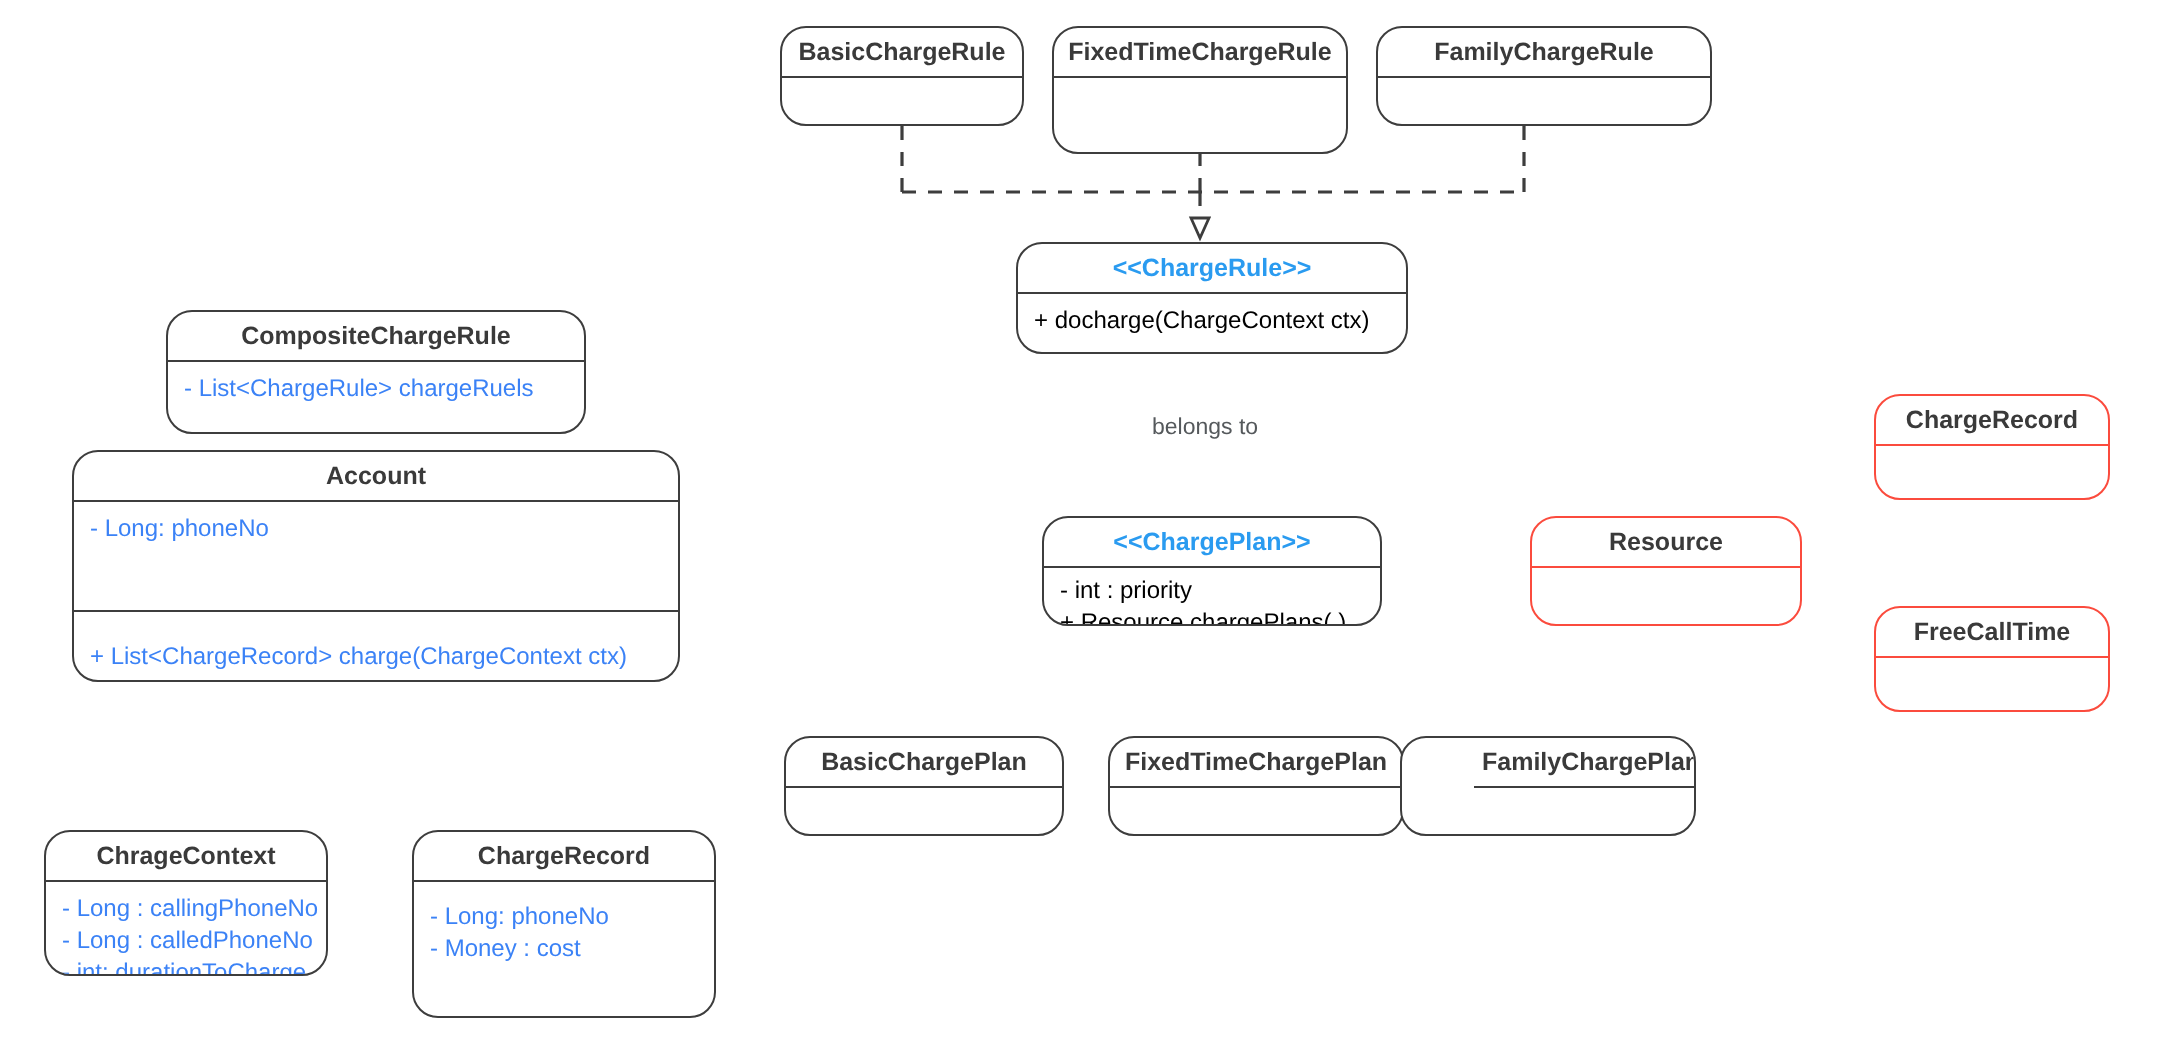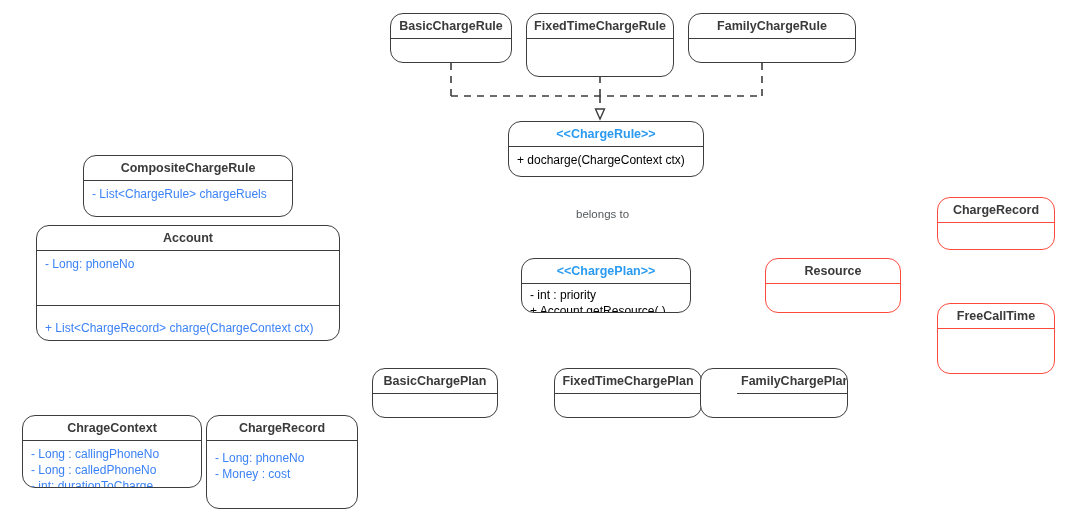--- a/index.html
+++ b/index.html
@@ -203,61 +203,61 @@
     <div class="compartment" style="padding-top:14px;">
       <div class="row">+ List&lt;ChargeRecord&gt; charge(ChargeContext ctx)</div>
     </div>
   </div>
 
   <div class="node iface" style="left:521px; top:258px; width:170px; height:55px;">
     <div class="title">&lt;&lt;ChargePlan&gt;&gt;</div>
     <div class="sep"></div>
     <div class="compartment" style="padding-top:3px;">
       <div class="row">-  int : priority</div>
-      <div class="row">+ Account getResource( )</div>
+      <div class="row">+ Resource chargePlans( )</div>
     </div>
   </div>
 
   <div class="node red" style="left:765px; top:258px; width:136px; height:55px;">
     <div class="title">Resource</div>
     <div class="sep"></div>
     <div class="compartment empty"></div>
   </div>
 
   <div class="node red" style="left:937px; top:197px; width:118px; height:53px;">
     <div class="title">ChargeRecord</div>
     <div class="sep"></div>
     <div class="compartment empty"></div>
   </div>
 
-  <div class="node red" style="left:937px; top:303px; width:118px; height:71px;">
+  <div class="node red" style="left:937px; top:303px; width:118px; height:53px;">
     <div class="title">FreeCallTime</div>
     <div class="sep"></div>
     <div class="compartment empty"></div>
   </div>
 
-  <div class="node" style="left:372px; top:368px; width:126px; height:50px;">
+  <div class="node" style="left:392px; top:368px; width:140px; height:50px;">
     <div class="title">BasicChargePlan</div>
     <div class="sep"></div>
     <div class="compartment empty"></div>
   </div>
 
   <div class="node" style="left:554px; top:368px; width:148px; height:50px;">
     <div class="title">FixedTimeChargePlan</div>
     <div class="sep"></div>
     <div class="compartment empty"></div>
   </div>
 
   <div class="node" style="left:700px; top:368px; width:148px; height:50px;padding-left:36px;">
     <div class="title">FamilyChargePlan</div>
     <div class="sep"></div>
     <div class="compartment empty"></div>
   </div>
 
-  <div class="node" style="left:22px; top:415px; width:180px; height:73px;">
+  <div class="node" style="left:22px; top:415px; width:142px; height:73px;">
     <div class="title">ChrageContext</div>
     <div class="sep"></div>
     <div class="compartment">
       <div class="row">- Long : callingPhoneNo</div>
       <div class="row">- Long : calledPhoneNo</div>
       <div class="row">- int: durationToCharge</div>
     </div>
   </div>
 
   <div class="node" style="left:206px; top:415px; width:152px; height:94px;">

